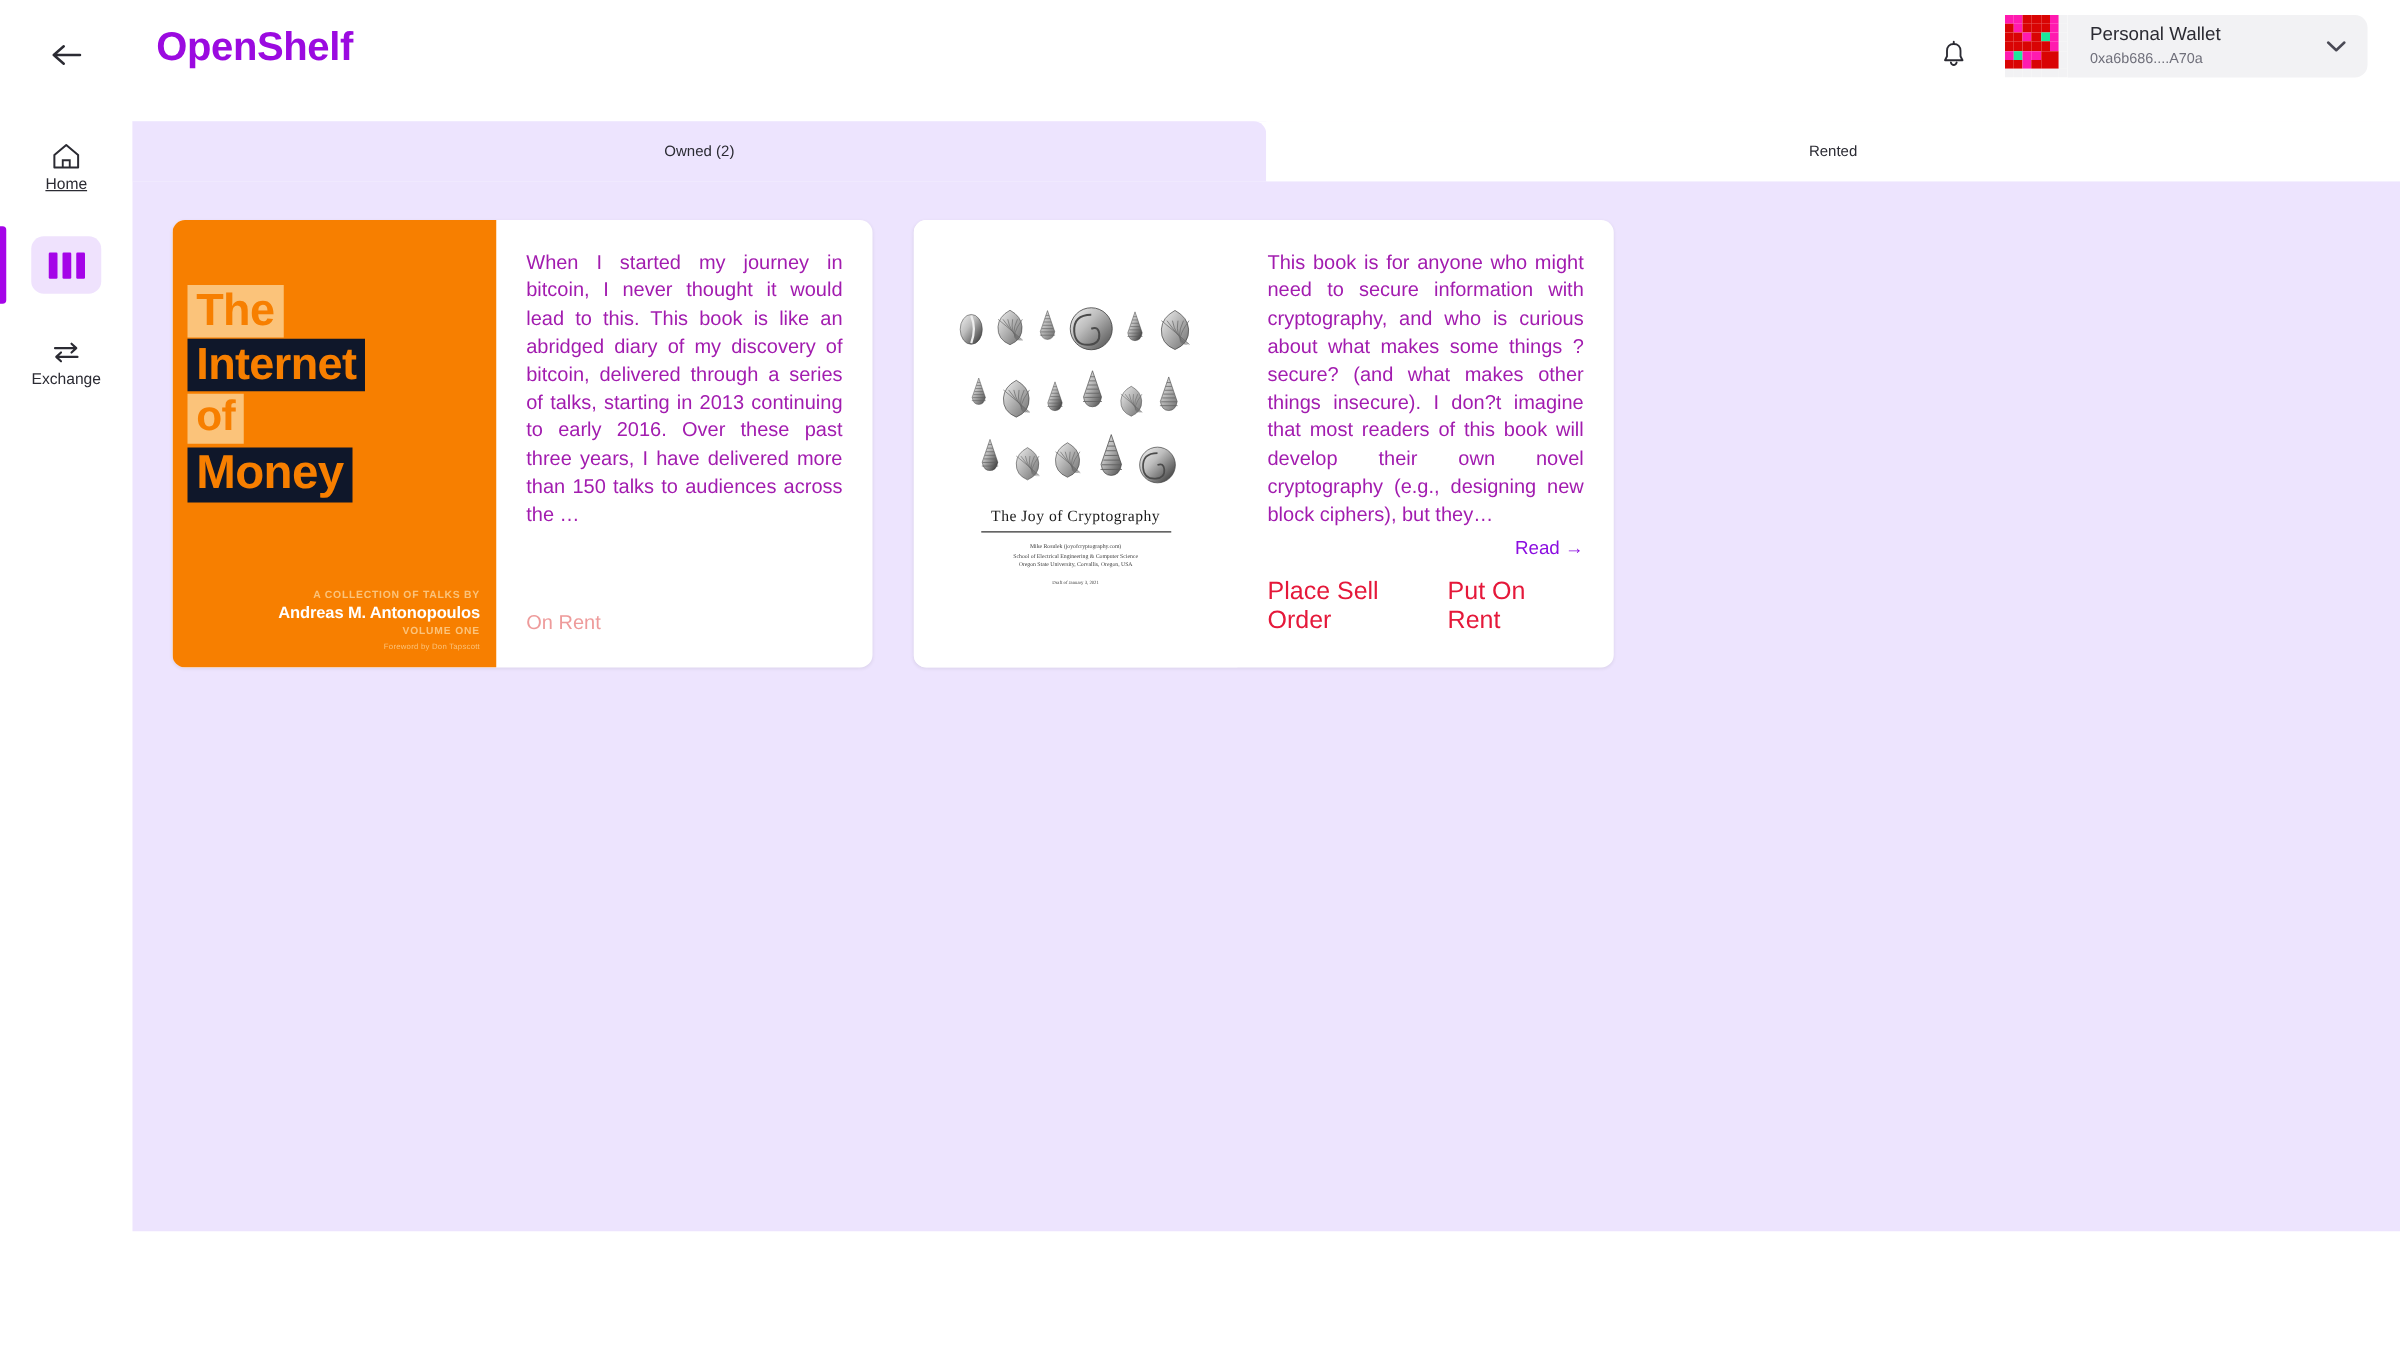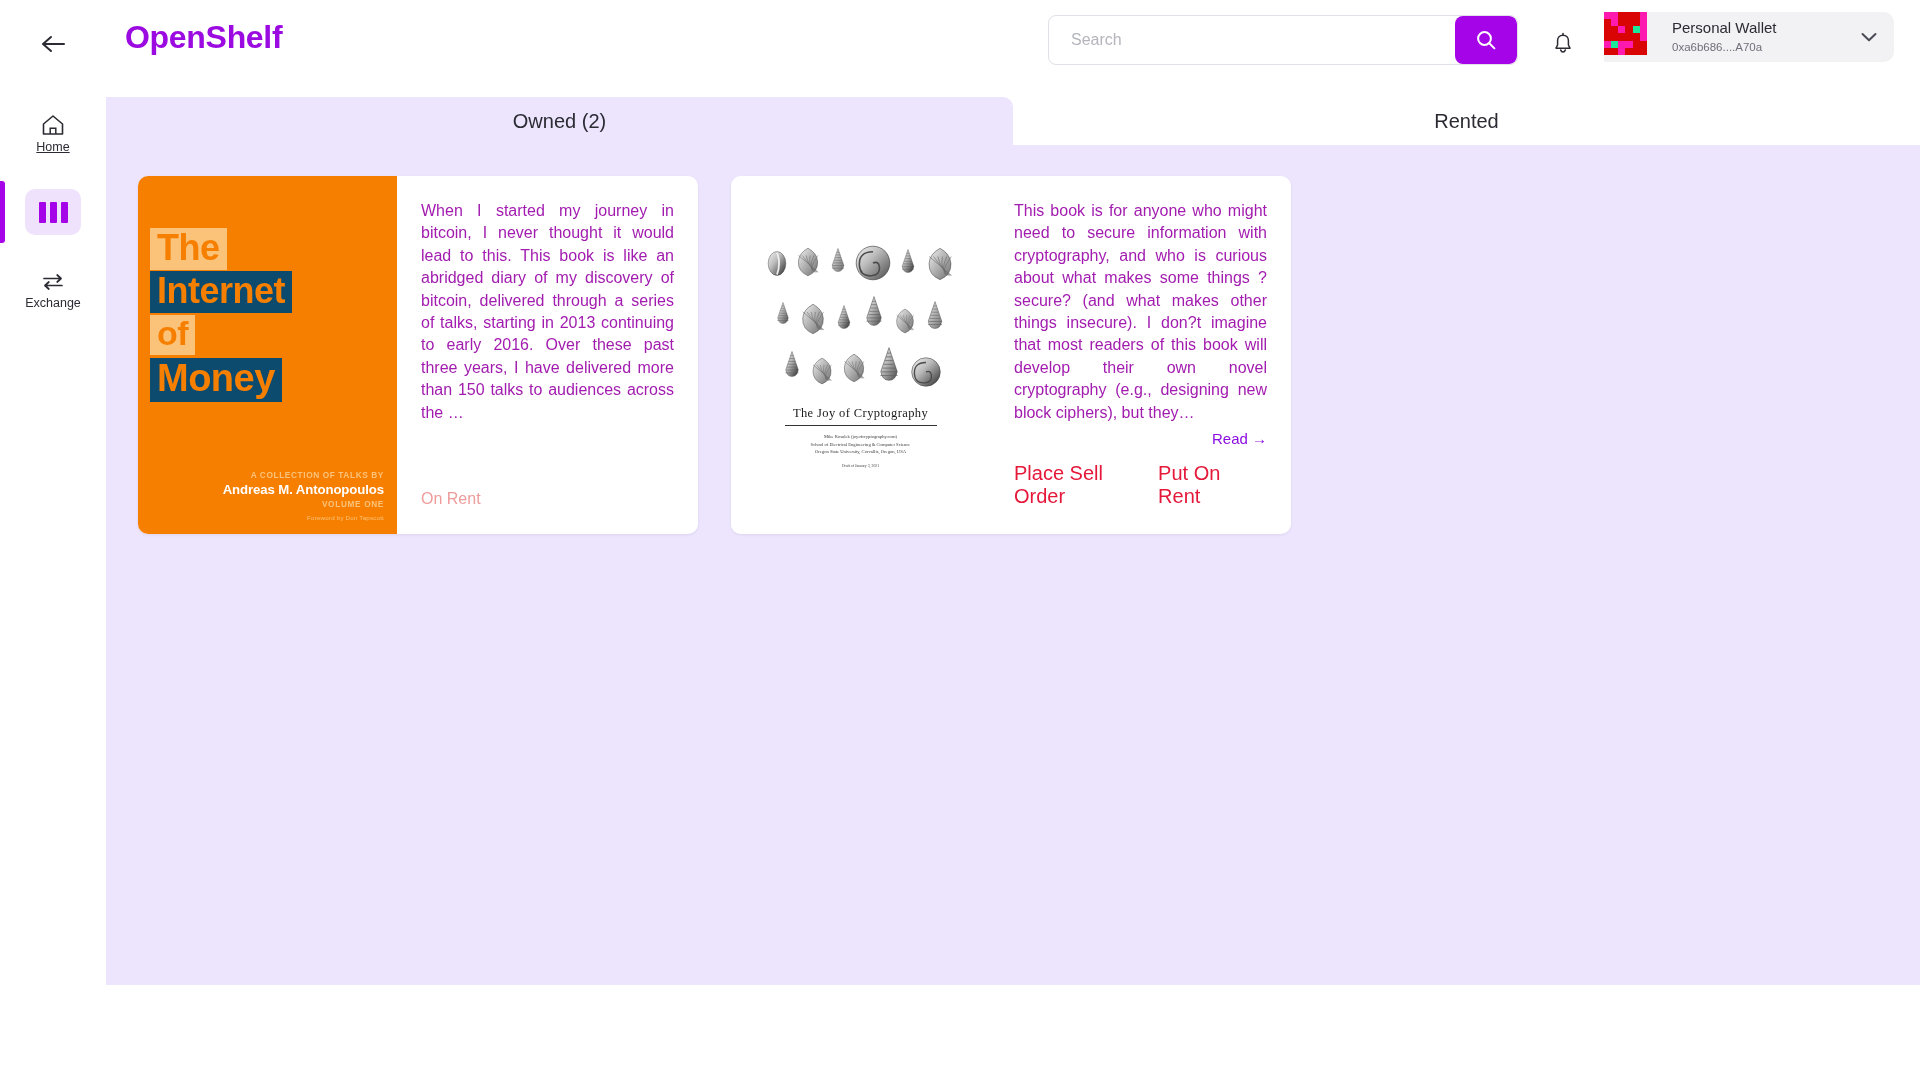--- a/index.html
+++ b/index.html
@@ -81,21 +81,21 @@
   .active-indicator {
     position:absolute; left:0; top:95px; width:5px; height:62px;
     background:#A504E8; border-radius:0 3px 3px 0;
   }
 
   
   .main { position:absolute; left:106px; top:97px; width:1814px; height:888px; background:#EDE4FE; }
   .tabbar { position:absolute; left:0; top:0; width:1814px; height:48px; background:#fff; display:flex; }
   .tab {
     flex:1; display:flex; align-items:center; justify-content:center;
-    font-size:20px; color:#2b2b33; cursor:pointer; height:48px;
+    font-size:12px; color:#2b2b33; cursor:pointer; height:48px;
     background:#fff;
   }
   .tab.active { background:#EDE4FE; border-radius:0 10px 0 0; font-weight:500; }
 
   .cards { position:absolute; left:32px; top:79px; display:flex; gap:33px; }
 
   .card {
     width:560px; height:358px; background:#fff; border-radius:10px;
     display:flex; overflow:hidden; box-shadow:0 1px 3px rgba(0,0,0,0.07);
   }
@@ -117,21 +117,21 @@
   .status-text { font-size:16px; color:#EE9B9B; font-weight:400; }
 
   
   .cover-iom { background:#F77F00; }
   .iom-line { position:absolute; left:12px; display:flex; }
   .iom-hl {
     font-weight:bold; color:#F77F00; line-height:0.98;
     padding:2px 7px 5px 7px; display:inline-block; letter-spacing:-0.5px;
   }
   .hl-light { background:#FBC37A; }
-  .hl-white { background:#0c4a6e; }
+  .hl-white { background:#0f172a; }
   .iom-credits { position:absolute; right:13px; bottom:13px; text-align:right; }
   .iom-collection { font-size:8.3px; letter-spacing:0.6px; color:#FBC37A; font-weight:bold; }
   .iom-author { font-size:13.2px; color:#fff; font-weight:bold; margin-top:2px; letter-spacing:-0.1px; }
   .iom-volume { font-size:8.2px; color:#FBC37A; font-weight:bold; letter-spacing:0.7px; margin-top:3px; }
   .iom-foreword { font-size:6.2px; color:#FBC37A; margin-top:5px; letter-spacing:0.2px; }
 
   
   .cover-joc { background:#fff; display:flex; flex-direction:column; align-items:center; justify-content:flex-start; padding-top:60px; }
   .shell-grid {
     width:200px; display:flex; flex-wrap:wrap; justify-content:center; align-items:flex-end;
@@ -156,29 +156,20 @@
   <div class="header">
 
     <div class="back-btn">
       <svg width="26" height="20" viewBox="0 0 26 20">
         <path d="M2 10 H23 M2 10 L10 3 M2 10 L10 17" stroke="#2b2b33" stroke-width="2" fill="none" stroke-linecap="round" stroke-linejoin="round"></path>
       </svg>
     </div>
 
     <div class="brand">OpenShelf</div>
 
-    <div class="search-wrap">
-      <input class="search-input" type="text" placeholder="Search" style="">
-      <button class="search-btn">
-        <svg width="24" height="24" viewBox="0 0 24 24">
-          <circle cx="10.5" cy="10.5" r="6.4" stroke="#fff" stroke-width="2" fill="none"></circle>
-          <path d="M15.3 15.3 L20.4 20.4" stroke="#fff" stroke-width="2" stroke-linecap="round"></path>
-        </svg>
-      </button>
-    </div>
 
     <div class="bell">
       <svg width="22" height="24" viewBox="0 0 22 24">
         <path d="M11 3.2 C7.6 3.2 5.6 5.6 5.6 8.6 V13 L4 16.2 H18 L16.4 13 V8.6 C16.4 5.6 14.4 3.2 11 3.2 Z" stroke="#2b2b33" stroke-width="1.5" fill="none" stroke-linejoin="round"></path>
         <path d="M11 1.4 V3.2" stroke="#2b2b33" stroke-width="1.5" stroke-linecap="round"></path>
         <path d="M8.7 18 C9.1 19.3 10 20 11 20 C12 20 12.9 19.3 13.3 18" stroke="#2b2b33" stroke-width="1.5" fill="none" stroke-linecap="round"></path>
       </svg>
     </div>
 
     <div class="wallet">

